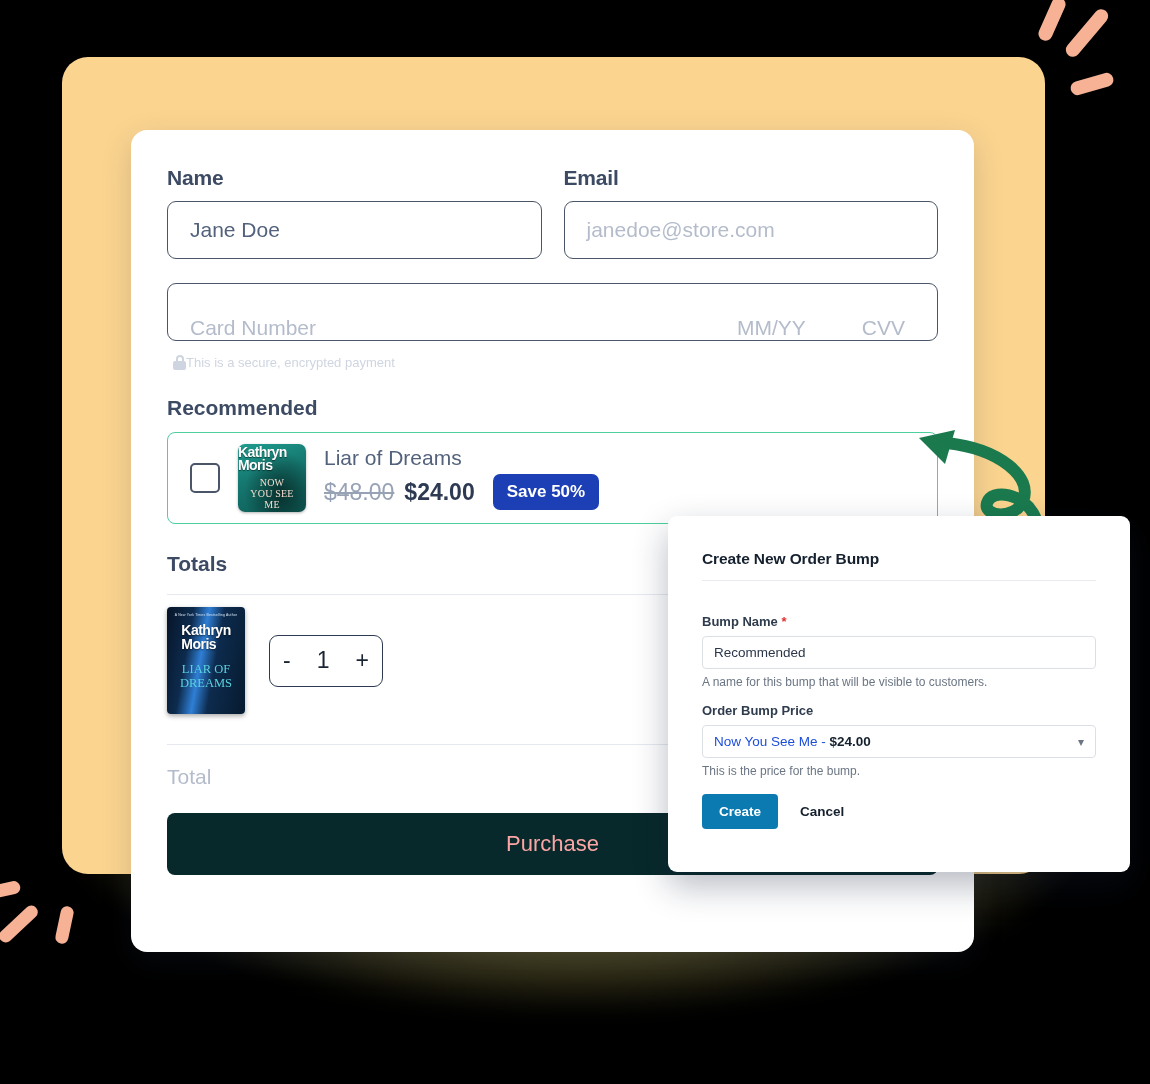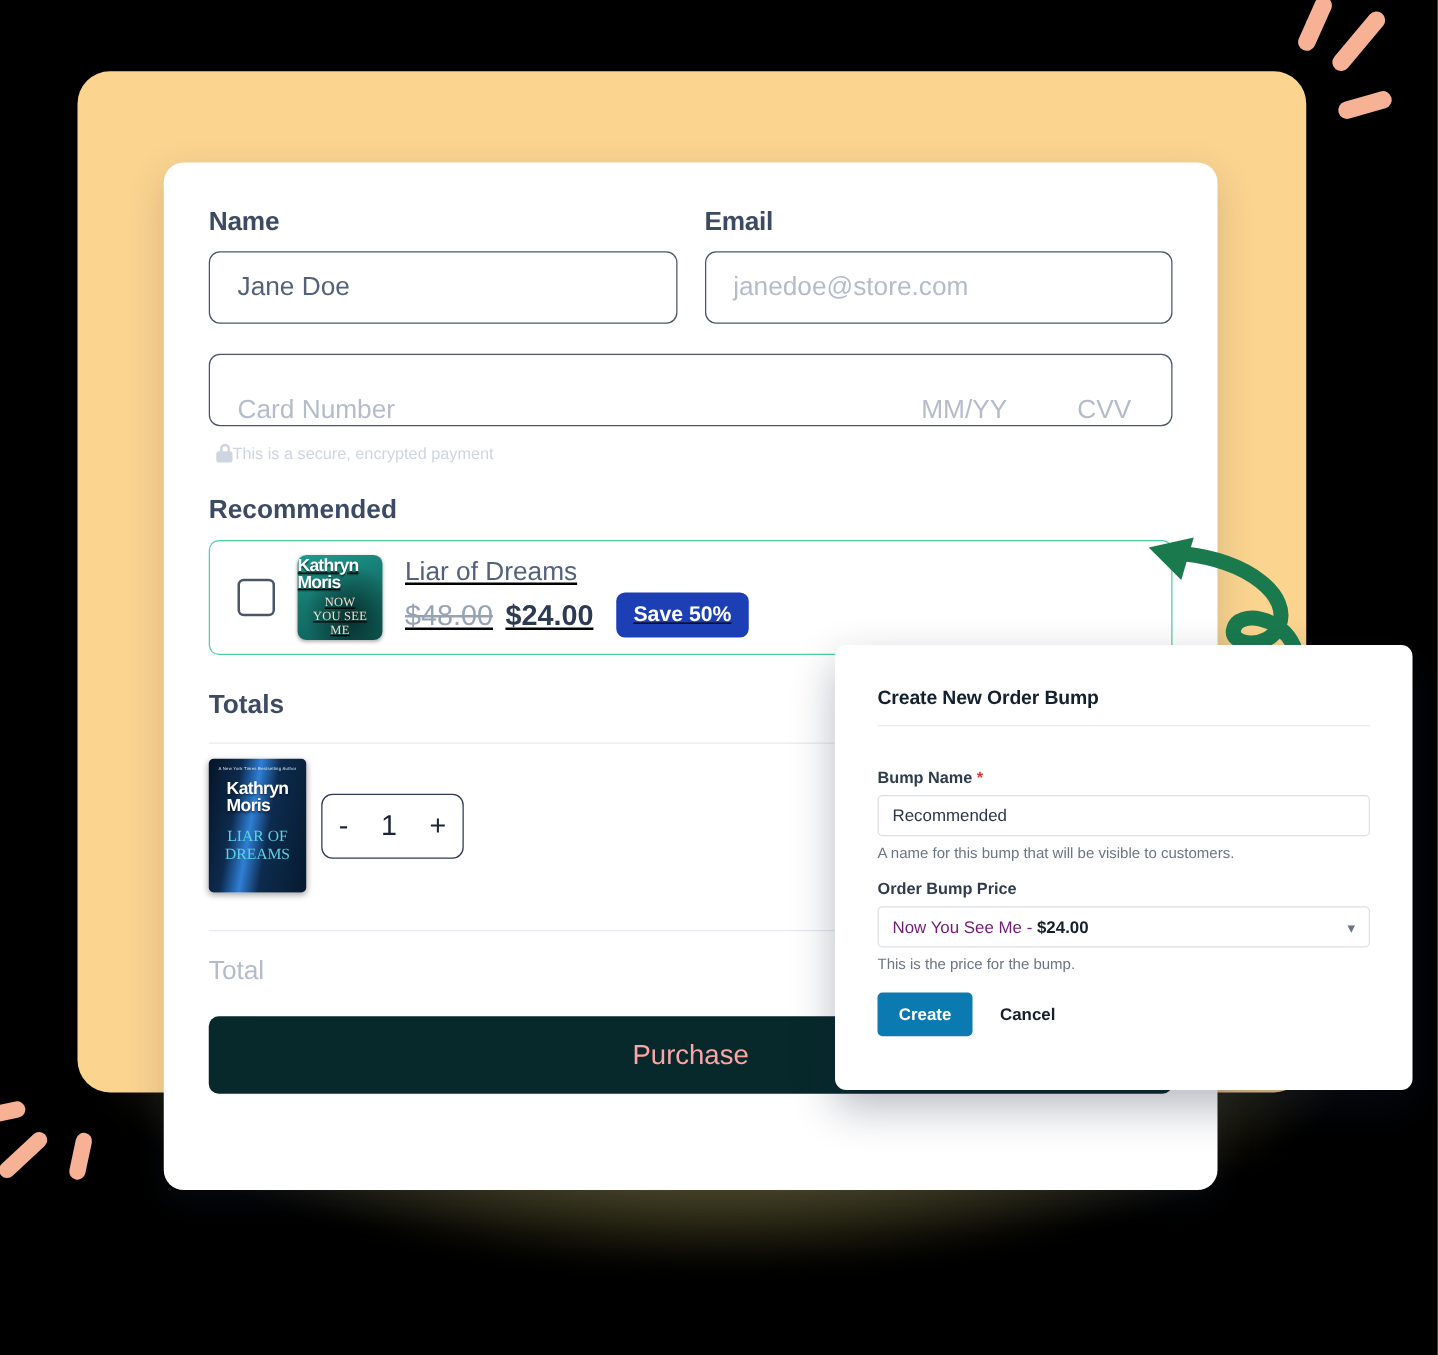--- a/index.html
+++ b/index.html
@@ -80,21 +80,20 @@
 
   
   #recommended-title { font-size: 21px; font-weight: 700; color: #3c4a63; margin-top: 26px; margin-bottom: 12px; }
   #bump-row {
     border: 1.6px solid #4ecf9e;
     border-radius: 8px;
     height: 92px;
     display: flex; align-items: center;
     padding: 0 22px;
     gap: 18px;
-    text-decoration: underline;
   }
   #bump-checkbox {
     width: 30px; height: 30px;
     border: 2.2px solid #4a5568;
     border-radius: 5px;
     background: #fff;
     flex: none;
   }
   .cover-teal {
     width: 68px; height: 68px; flex: none;
@@ -122,21 +121,21 @@
   #bump-badge {
     background: #1d3fb5; color: #fff;
     font-size: 17px; font-weight: 700;
     padding: 8px 14px; border-radius: 7px;
     margin-left: 8px;
   }
 
   
   #totals-title { font-size: 21px; font-weight: 700; color: #3c4a63; margin-top: 28px; }
   .hr { height: 1px; background: #e6e9ef; margin-top: 18px; }
-  #totals-row { display: flex; align-items: center; gap: 12px; padding: 12px 0 12px 0; }
+  #totals-row { display: flex; align-items: center; gap: 24px; padding: 12px 0 12px 0; }
   .cover-blue {
     width: 78px; height: 107px; flex: none;
     border-radius: 4px; overflow: hidden; position: relative;
     background: linear-gradient(100deg,#061426 0%, #0d2b4e 28%, #2f7fd6 44%, #0d2b4e 60%, #061a2e 100%);
     box-shadow: 0 2px 5px rgba(0,0,0,.35);
     display:flex; flex-direction: column; align-items:center;
   }
   .cover-blue .nyt { font-size:3.4px; color:#d8e6f5; margin-top:6px; letter-spacing:.2px; font-family:"Liberation Sans",sans-serif; }
   .cover-blue .au { font-weight:700; color:#ffffff; font-size:14px; line-height:14px; margin-top:6px; letter-spacing:-0.5px; text-shadow:0 1px 2px rgba(0,0,0,.6); }
   .cover-blue .ti { font-family:"Liberation Serif", serif; color:#5ad3e0; font-size:12.5px; line-height:14px; margin-top:11px; text-align:center; }
@@ -181,21 +180,21 @@
   .dlabel { font-size: 13px; font-weight: 700; color: #2f3c4d; margin-bottom: 7px; }
   .req { color: #e03131; font-weight: 700; }
   .dinput {
     height: 33px; border: 1px solid #dcdfe4; border-radius: 4px;
     display: flex; align-items: center; padding: 0 11px;
     font-size: 13.5px; color: #2b3648; background: #fff;
   }
   .dinput.select { justify-content: space-between; }
   .dhelp { font-size: 12px; color: #6b7684; margin-top: 6px; }
   #price-value { font-weight: 700; color:#15202e; }
-  #price-prefix { color:#701a75; }
+  #price-prefix { color:#1d4ed8; }
   .chev { color: #6b7684; font-size: 12px; }
   #dialog-actions { display: flex; align-items: center; gap: 22px; margin-top: 16px; }
   #create-button {
     background: #0b7ab0; color: #fff; font-size: 13.5px; font-weight: 700;
     padding: 10px 17px; border-radius: 4px;
   }
   #cancel-button { font-size: 13.5px; font-weight: 700; color: #15202e; }
 </style>
 </head>
 <body>

